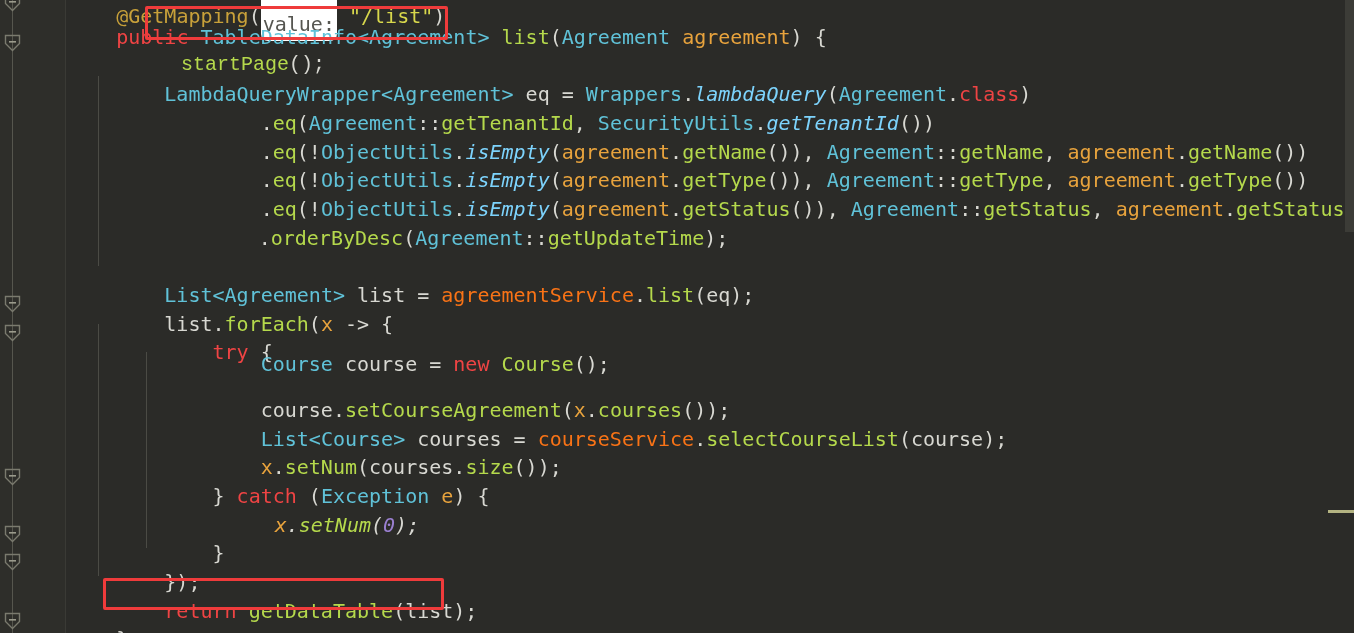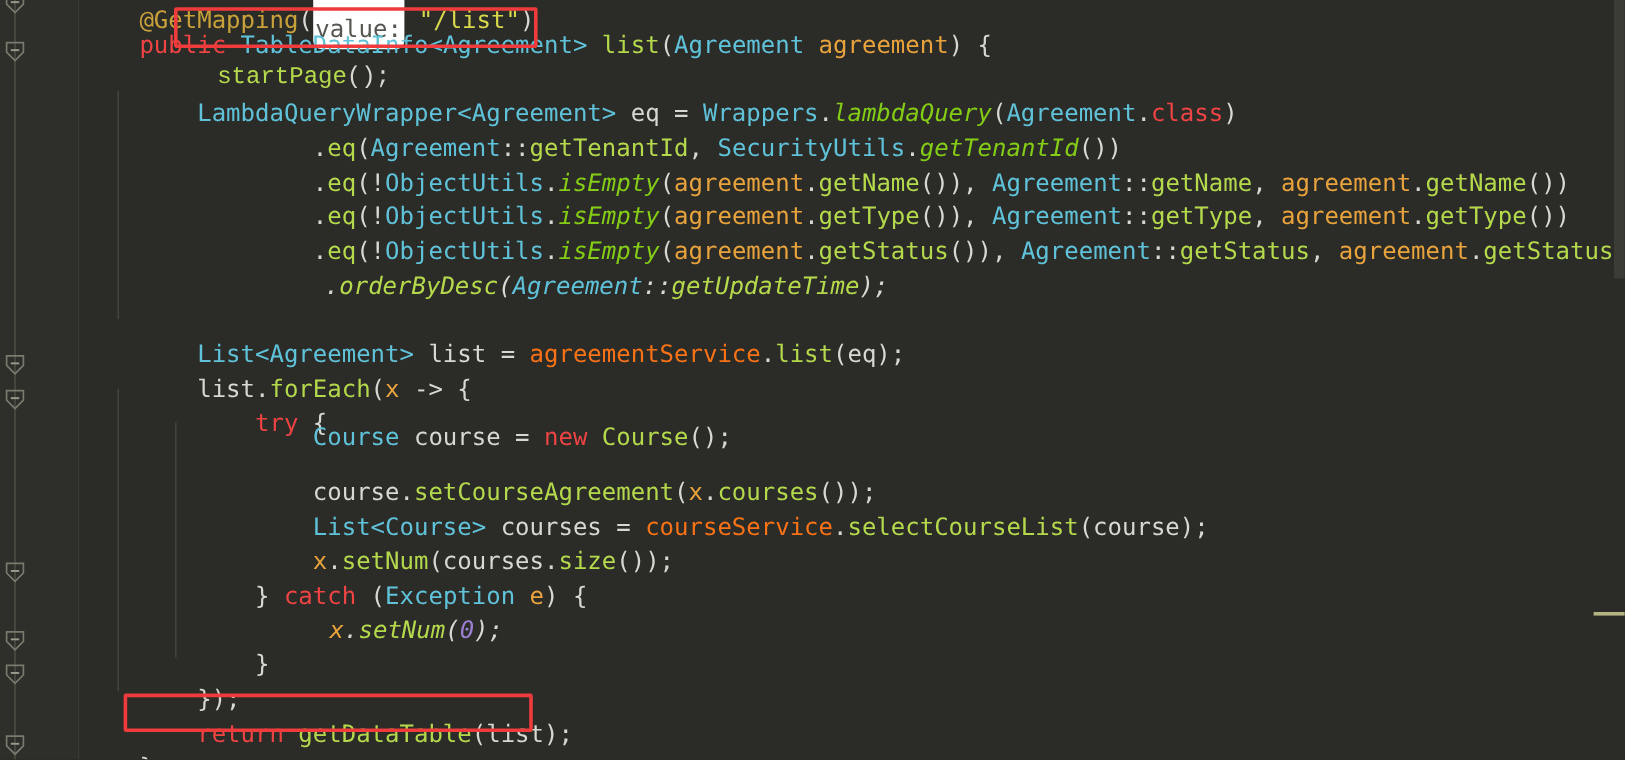--- a/index.html
+++ b/index.html
@@ -64,21 +64,21 @@
     font-size: 20px;
     letter-spacing: 0px;
     color: #d8d8d2;
   }
   .line > span { white-space: pre; }
 
   
   .t-kw      { color: #ef4444; }          
   .t-type    { color: #60c2d8; }          
   .t-method  { color: #b5d94c; }          
-  .t-static  { color: #84cc16; font-style: italic; }  
+  .t-static  { color: #7dd3fc; font-style: italic; }  
   .t-field   { color: #f97316; }          
   .t-param   { color: #e8a33d; }          
   .t-num     { color: #9a7fd0; }          
   .t-str     { color: #d8d84c; }          
   .t-anno    { color: #c8a13a; }          
   .t-plain   { color: #d8d8d2; }
   .t-punc    { color: #d8d8d2; }
 
   
   .inlay {
@@ -186,21 +186,21 @@
       </div>
     <div id="code-lines">
         <div class="line" style="top: -6px; left: 2px;"><span class="t-plain">    </span><span class="t-anno">@GetMapping</span><span class="t-punc">(</span><span class="inlay">value:</span><span class="t-plain"> </span><span class="t-str">"/list"</span><span class="t-punc">)</span></div>
         <div class="line" style="top: 22.7px; left: 2px;"><span class="t-plain">    </span><span class="t-kw">public</span><span class="t-plain"> </span><span class="t-type">TableDataInfo</span><span class="t-type">&lt;</span><span class="t-type">Agreement</span><span class="t-type">&gt;</span><span class="t-plain"> </span><span class="t-method">list</span><span class="t-punc">(</span><span class="t-type">Agreement</span><span class="t-plain"> </span><span class="t-param">agreement</span><span class="t-punc">) {</span></div>
         <div class="line" style="top: 51.4px; left: 19px; font-family: Liberation Mono, monospace;"><span class="t-plain">        </span><span class="t-method">startPage</span><span class="t-punc">();</span></div>
         <div class="line" style="top: 80.1px; left: 2px;"><span class="t-plain">        </span><span class="t-type">LambdaQueryWrapper</span><span class="t-type">&lt;</span><span class="t-type">Agreement</span><span class="t-type">&gt;</span><span class="t-plain"> eq = </span><span class="t-type">Wrappers</span><span class="t-punc">.</span><span class="t-static">lambdaQuery</span><span class="t-punc">(</span><span class="t-type">Agreement</span><span class="t-punc">.</span><span class="t-kw">class</span><span class="t-punc">)</span></div>
         <div class="line" style="top: 108.8px; left: 2px;"><span class="t-plain">                </span><span class="t-punc">.</span><span class="t-method">eq</span><span class="t-punc">(</span><span class="t-type">Agreement</span><span class="t-punc">::</span><span class="t-method">getTenantId</span><span class="t-punc">, </span><span class="t-type">SecurityUtils</span><span class="t-punc">.</span><span class="t-static">getTenantId</span><span class="t-punc">())</span></div>
         <div class="line" style="top: 137.5px; left: 2px;"><span class="t-plain">                </span><span class="t-punc">.</span><span class="t-method">eq</span><span class="t-punc">(!</span><span class="t-type">ObjectUtils</span><span class="t-punc">.</span><span class="t-static">isEmpty</span><span class="t-punc">(</span><span class="t-param">agreement</span><span class="t-punc">.</span><span class="t-method">getName</span><span class="t-punc">()), </span><span class="t-type">Agreement</span><span class="t-punc">::</span><span class="t-method">getName</span><span class="t-punc">, </span><span class="t-param">agreement</span><span class="t-punc">.</span><span class="t-method">getName</span><span class="t-punc">())</span></div>
         <div class="line" style="top: 166.2px; left: 2px;"><span class="t-plain">                </span><span class="t-punc">.</span><span class="t-method">eq</span><span class="t-punc">(!</span><span class="t-type">ObjectUtils</span><span class="t-punc">.</span><span class="t-static">isEmpty</span><span class="t-punc">(</span><span class="t-param">agreement</span><span class="t-punc">.</span><span class="t-method">getType</span><span class="t-punc">()), </span><span class="t-type">Agreement</span><span class="t-punc">::</span><span class="t-method">getType</span><span class="t-punc">, </span><span class="t-param">agreement</span><span class="t-punc">.</span><span class="t-method">getType</span><span class="t-punc">())</span></div>
         <div class="line" style="top: 194.9px; left: 2px;"><span class="t-plain">                </span><span class="t-punc">.</span><span class="t-method">eq</span><span class="t-punc">(!</span><span class="t-type">ObjectUtils</span><span class="t-punc">.</span><span class="t-static">isEmpty</span><span class="t-punc">(</span><span class="t-param">agreement</span><span class="t-punc">.</span><span class="t-method">getStatus</span><span class="t-punc">()), </span><span class="t-type">Agreement</span><span class="t-punc">::</span><span class="t-method">getStatus</span><span class="t-punc">, </span><span class="t-param">agreement</span><span class="t-punc">.</span><span class="t-method">getStatus</span><span class="t-punc">())</span></div>
-        <div class="line" style="top: 223.6px; left: 12px; font-style: italic;"><span class="t-plain">                </span><span class="t-punc">.</span><span class="t-method">orderByDesc</span><span class="t-punc">(</span><span class="t-type">Agreement</span><span class="t-punc">::</span><span class="t-method">getUpdateTime</span><span class="t-punc">);</span></div>
+        <div class="line" style="top: 223.6px; left: 0;"><span class="t-plain">                </span><span class="t-punc">.</span><span class="t-method">orderByDesc</span><span class="t-punc">(</span><span class="t-type">Agreement</span><span class="t-punc">::</span><span class="t-method">getUpdateTime</span><span class="t-punc">);</span></div>
         <div class="line" style="top: 252.3px; left: 2px;"></div>
         <div class="line" style="top: 281px; left: 2px;"><span class="t-plain">        </span><span class="t-type">List</span><span class="t-type">&lt;</span><span class="t-type">Agreement</span><span class="t-type">&gt;</span><span class="t-plain"> list = </span><span class="t-field">agreementService</span><span class="t-punc">.</span><span class="t-method">list</span><span class="t-punc">(eq);</span></div>
         <div class="line" style="top: 309.7px; left: 2px;"><span class="t-plain">        </span><span class="t-plain">list</span><span class="t-punc">.</span><span class="t-method">forEach</span><span class="t-punc">(</span><span class="t-param">x</span><span class="t-punc"> -&gt; {</span></div>
         <div class="line" style="top: 338.4px; left: 2px;"><span class="t-plain">            </span><span class="t-kw">try</span><span class="t-punc"> {</span></div>
         <div class="line" style="top: 350px; left: 2px;"><span class="t-plain">                </span><span class="t-type">Course</span><span class="t-plain"> course = </span><span class="t-kw">new</span><span class="t-plain"> </span><span class="t-method">Course</span><span class="t-punc">();</span></div>
         <div class="line" style="top: 395.8px; left: 2px;"><span class="t-plain">                </span><span class="t-plain">course</span><span class="t-punc">.</span><span class="t-method">setCourseAgreement</span><span class="t-punc">(</span><span class="t-param">x</span><span class="t-punc">.</span><span class="t-method">courses</span><span class="t-punc">());</span></div>
         <div class="line" style="top: 424.5px; left: 2px;"><span class="t-plain">                </span><span class="t-type">List</span><span class="t-type">&lt;</span><span class="t-type">Course</span><span class="t-type">&gt;</span><span class="t-plain"> courses = </span><span class="t-field">courseService</span><span class="t-punc">.</span><span class="t-method">selectCourseList</span><span class="t-punc">(course);</span></div>
         <div class="line" style="top: 453.2px; left: 2px;"><span class="t-plain">                </span><span class="t-param">x</span><span class="t-punc">.</span><span class="t-method">setNum</span><span class="t-punc">(courses.</span><span class="t-method">size</span><span class="t-punc">());</span></div>
         <div class="line" style="top: 481.9px; left: 2px;"><span class="t-plain">            </span><span class="t-punc">}</span><span class="t-plain"> </span><span class="t-kw">catch</span><span class="t-punc"> (</span><span class="t-type">Exception</span><span class="t-plain"> </span><span class="t-param">e</span><span class="t-punc">) {</span></div>
         <div class="line" style="top: 510.6px; left: 16px; font-style: italic;"><span class="t-plain">                </span><span class="t-param">x</span><span class="t-punc">.</span><span class="t-method">setNum</span><span class="t-punc">(</span><span class="t-num">0</span><span class="t-punc">);</span></div>

